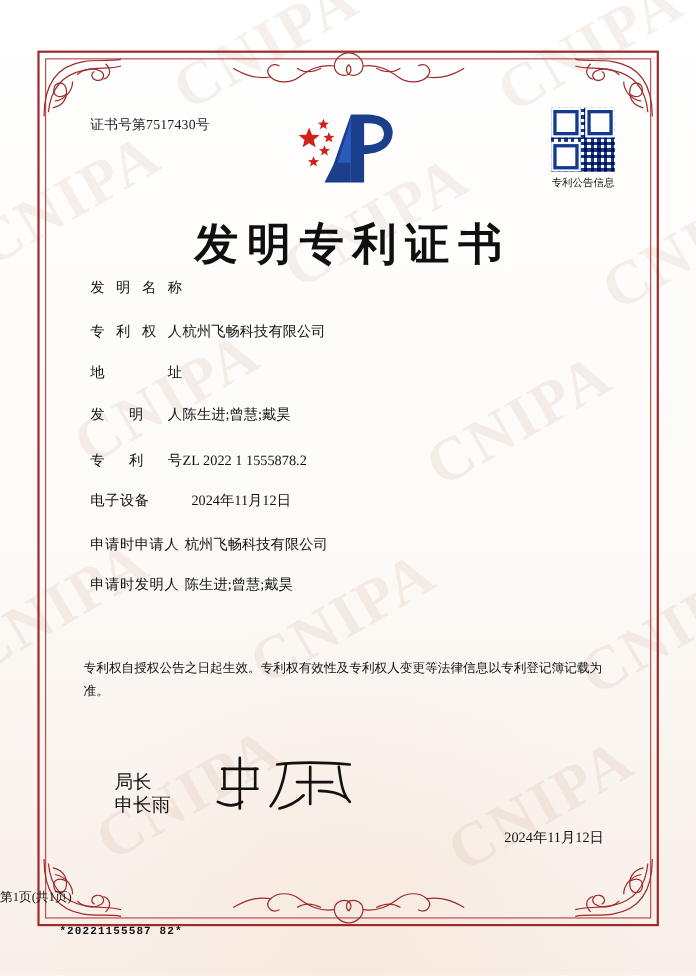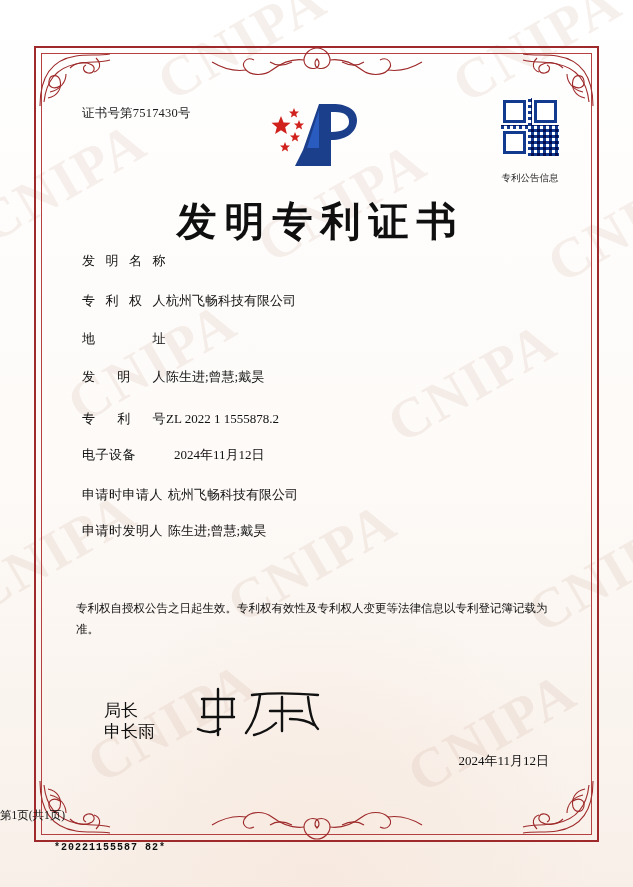--- a/index.html
+++ b/index.html
@@ -129,21 +129,21 @@
   .qr::after  { right: 2px; top: 2px; box-shadow: 0 0 0 2px #fff; }
   .qr-inner {
     position: absolute;
     left: 2px; bottom: 2px;
     width: 17px; height: 17px;
     border: 3px solid #123a8f;
     background: #fff;
     box-shadow: 0 0 0 2px #fff;
   }
   .qr-caption {
-    margin-top: 16px;
+    margin-top: 4px;
     font-size: 9.5px;
     color: #1b1b1b;
     font-family: "Liberation Serif", serif;
     white-space: nowrap;
   }
 
   .title {
     position: absolute;
     left: 0; right: 0;
     top: 194px;

